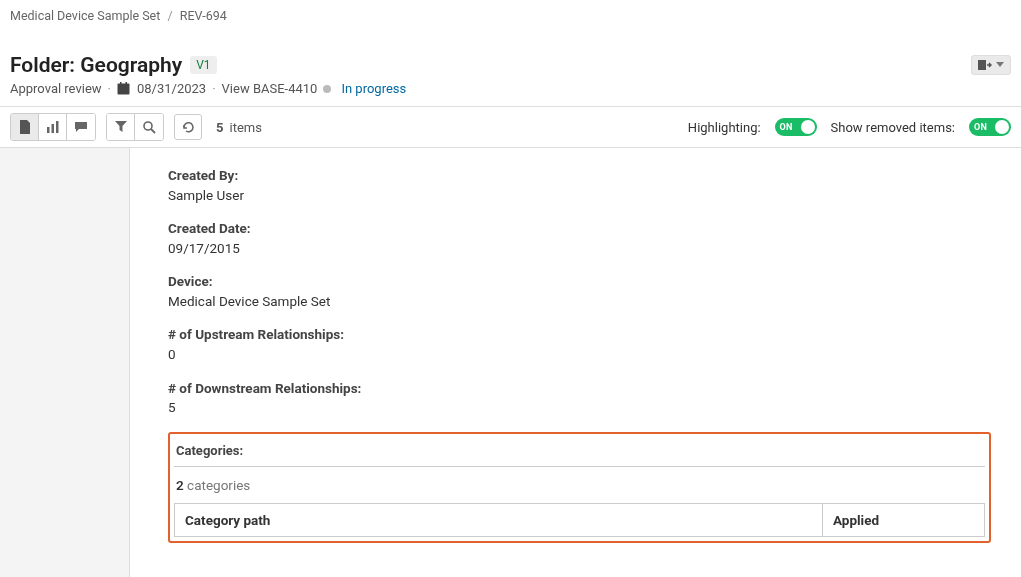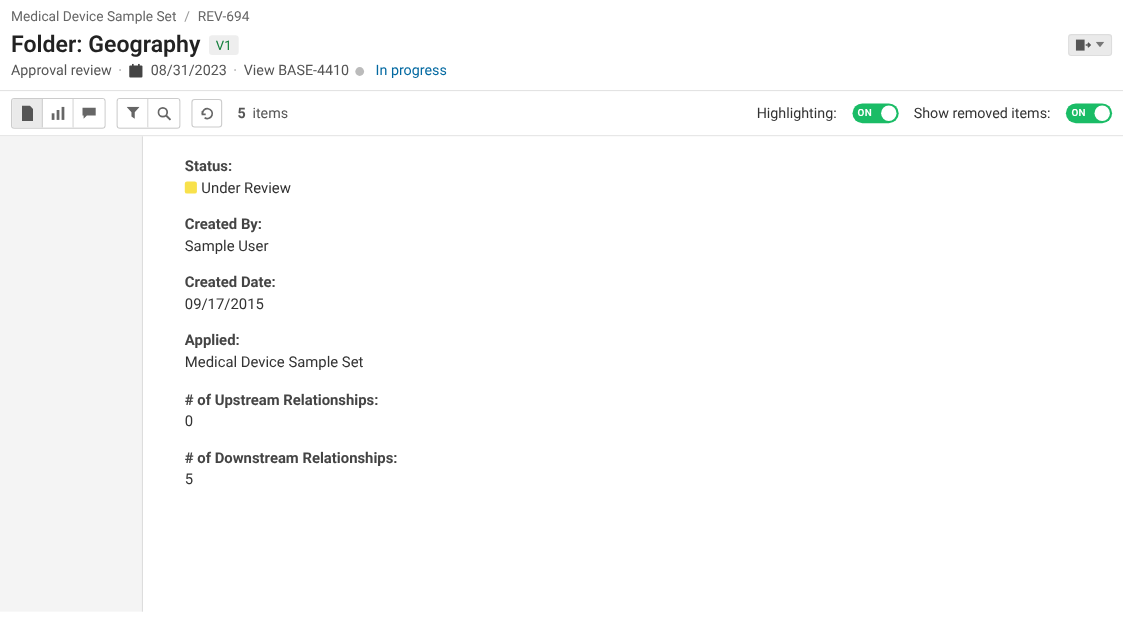--- a/index.html
+++ b/index.html
@@ -18,20 +18,21 @@
     font-size: 12.5px;
     color: #666;
   }
   .breadcrumb a { color: #666; text-decoration: none; }
   .breadcrumb .sep { margin: 0 4px; color: #999; }
   .title-row {
     display: flex;
     align-items: center;
     justify-content: space-between;
     padding: 2px 10px 0 10px;
+    margin-top: 24px;
   }
   .title-left { display: flex; align-items: center; gap: 8px; }
   .page-title { font-size: 21px; font-weight: 600; color: #222; margin: 0; }
   .version-badge {
     background: #eee;
     border-radius: 3px;
     padding: 2px 6px;
     font-size: 12px;
     color: #15803d;
   }
@@ -262,47 +263,57 @@
     <span class="toggle">ON</span>
     <span>Show removed items:</span>
     <span class="toggle">ON</span>
   </div>
 </div>
 
 <div class="main-area">
   <div class="left-gutter"></div>
   <div class="content-pane">
 
-    <div class="field">
-      <div class="field-label">Status:</div>
-      <div class="field-value">
-        <span class="status-chip"></span><span>Under Review</span>
-      </div>
-    </div>
 
     <div class="field">
       <div class="field-label">Created By:</div>
       <div class="field-value">Sample User</div>
     </div>
 
     <div class="field">
       <div class="field-label">Created Date:</div>
       <div class="field-value">09/17/2015</div>
     </div>
 
     <div class="field">
-      <div class="field-label">Applied:</div>
+      <div class="field-label">Device:</div>
       <div class="field-value">Medical Device Sample Set</div>
     </div>
 
     <div class="field">
       <div class="field-label"># of Upstream Relationships:</div>
       <div class="field-value">0</div>
     </div>
 
     <div class="field">
       <div class="field-label"># of Downstream Relationships:</div>
       <div class="field-value">5</div>
     </div>
 
+    <div class="categories-box">
+      <div class="cat-header">Categories:</div>
+      <div class="cat-count-row">
+        <span class="num">2</span>
+        <span>categories</span>
+      </div>
+      <table class="cat-table">
+        <thead>
+          <tr>
+            <th style="width:80%;">Category path</th>
+            <th>Applied</th>
+          </tr>
+        </thead>
+
+      </table>
+    </div>
 
   </div>
 </div>
 
 </body></html>

